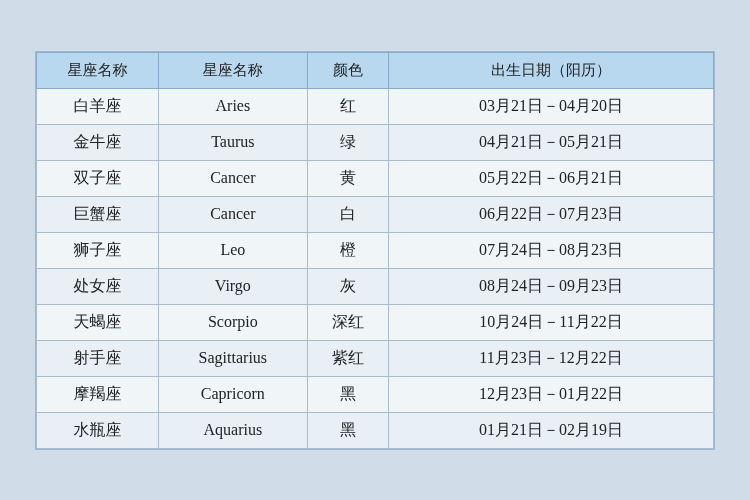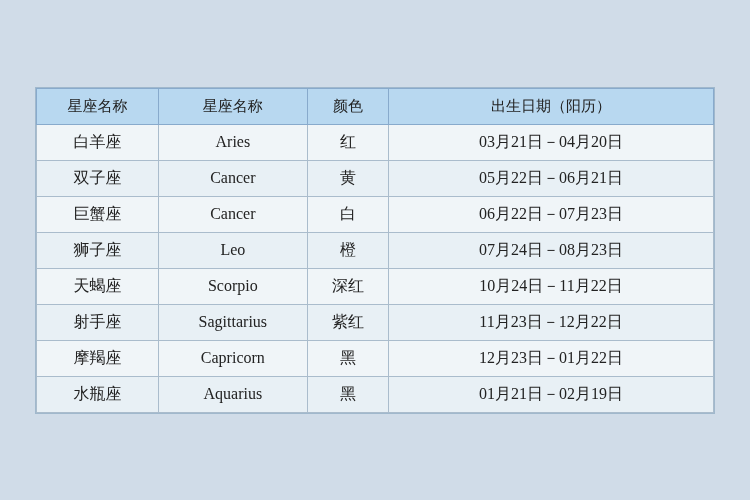--- a/index.html
+++ b/index.html
@@ -77,36 +77,48 @@
       </tr>
     </thead>
     <tbody id="table-body">
     <tr>
           <td>白羊座</td>
           <td>Aries</td>
           <td>红</td>
           <td>03月21日－04月20日</td>
         </tr>
         <tr>
+          <td>金牛座</td>
+          <td>Taurus</td>
+          <td>绿</td>
+          <td>04月21日－05月21日</td>
+        </tr>
+        <tr>
           <td>双子座</td>
           <td>Cancer</td>
           <td>黄</td>
           <td>05月22日－06月21日</td>
         </tr>
         <tr>
           <td>巨蟹座</td>
           <td>Cancer</td>
           <td>白</td>
           <td>06月22日－07月23日</td>
         </tr>
         <tr>
           <td>狮子座</td>
           <td>Leo</td>
           <td>橙</td>
           <td>07月24日－08月23日</td>
+        </tr>
+        <tr>
+          <td>处女座</td>
+          <td>Virgo</td>
+          <td>灰</td>
+          <td>08月24日－09月23日</td>
         </tr>
         <tr>
           <td>天蝎座</td>
           <td>Scorpio</td>
           <td>深红</td>
           <td>10月24日－11月22日</td>
         </tr>
         <tr>
           <td>射手座</td>
           <td>Sagittarius</td>

